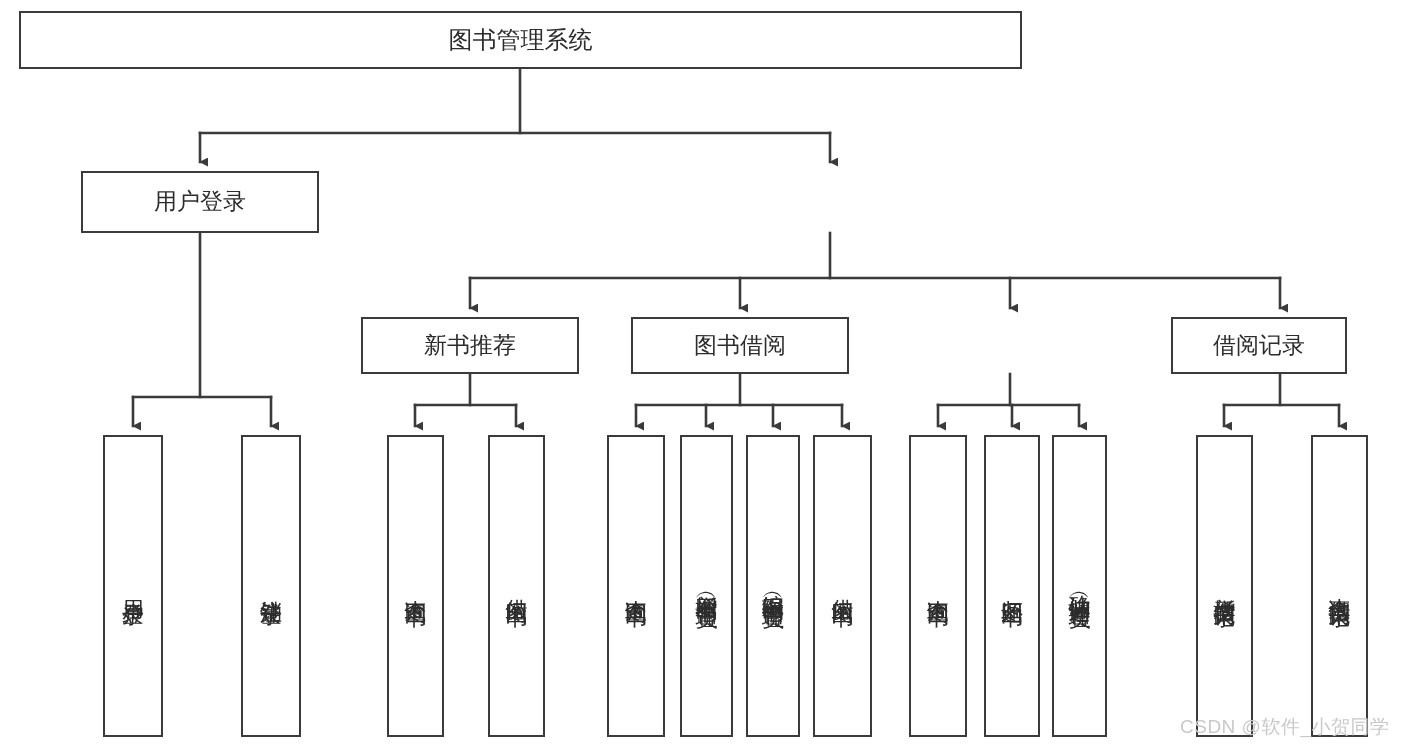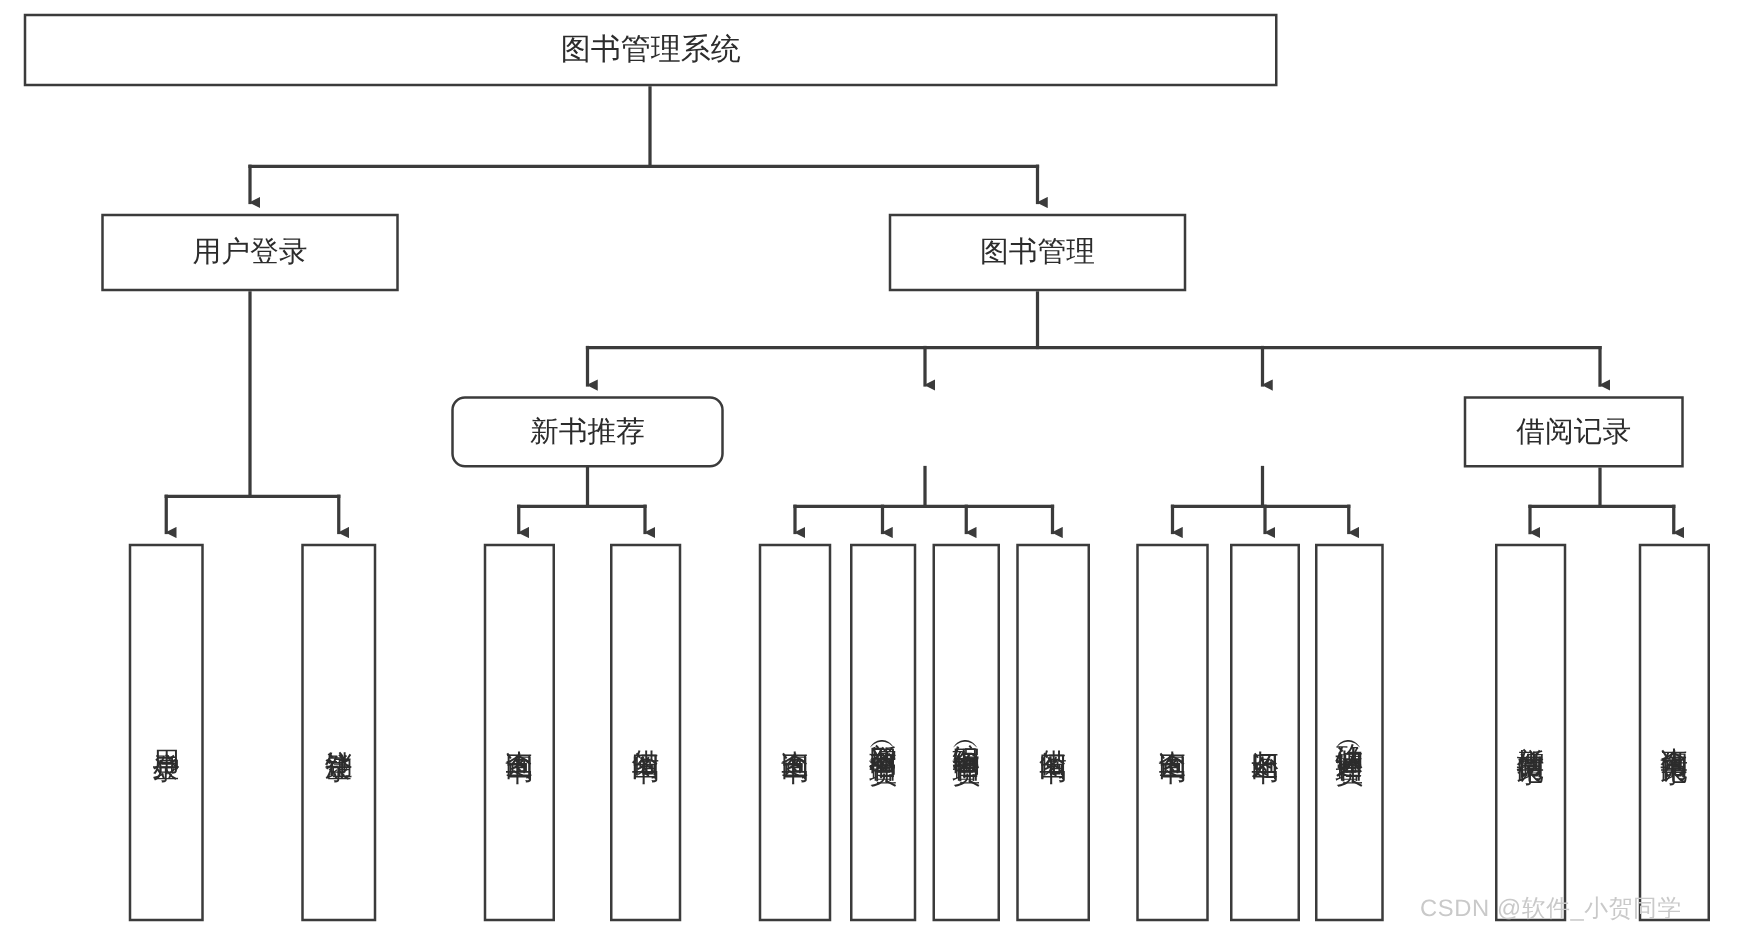--- a/index.html
+++ b/index.html
@@ -132,26 +132,26 @@
     </g>
   </svg>
 
   <div class="node root horiz" style="left:19px;top:11px;width:1003px;height:58px;">
     <span class="label">图书管理系统</span>
   </div>
 
   <div class="node horiz" style="left:81px;top:171px;width:238px;height:62px;">
     <span class="label">用户登录</span>
   </div>
-  <div class="node horiz" style="left:711px;top:171px;width:238px;height:62px;">
-    <span class="label">图书管理</span>
-  </div>
-
-  <div class="node horiz" style="left:361px;top:317px;width:218px;height:57px;border-radius:11px;">
+
+  <div class="node horiz" style="left:361px;top:317px;width:218px;height:57px;">
     <span class="label">新书推荐</span>
+  </div>
+  <div class="node horiz" style="left:631px;top:317px;width:218px;height:57px;">
+    <span class="label">图书借阅</span>
   </div>
   <div class="node horiz" style="left:1171px;top:317px;width:176px;height:57px;">
     <span class="label">借阅记录</span>
   </div>
 
   <div class="node vert" style="left:103px;top:435px;width:60px;height:302px;">
     <span class="vert-inner">
         <span class="label">用户登录</span>
       </span>
   </div>
@@ -213,15 +213,15 @@
     <span class="vert-inner">
         <span class="label">新增借阅记录</span>
       </span>
   </div>
   <div class="node vert" style="left:1311px;top:435px;width:57px;height:302px;">
     <span class="vert-inner">
         <span class="label">查询借阅记录</span>
       </span>
   </div>
 
-  <div class="watermark" style="left:1136px;top:714px;">CSDN @软件_小贺同学</div>
+  <div class="watermark" style="left:1180px;top:714px;">CSDN @软件_小贺同学</div>
 
 </div>
 
 </body></html>

